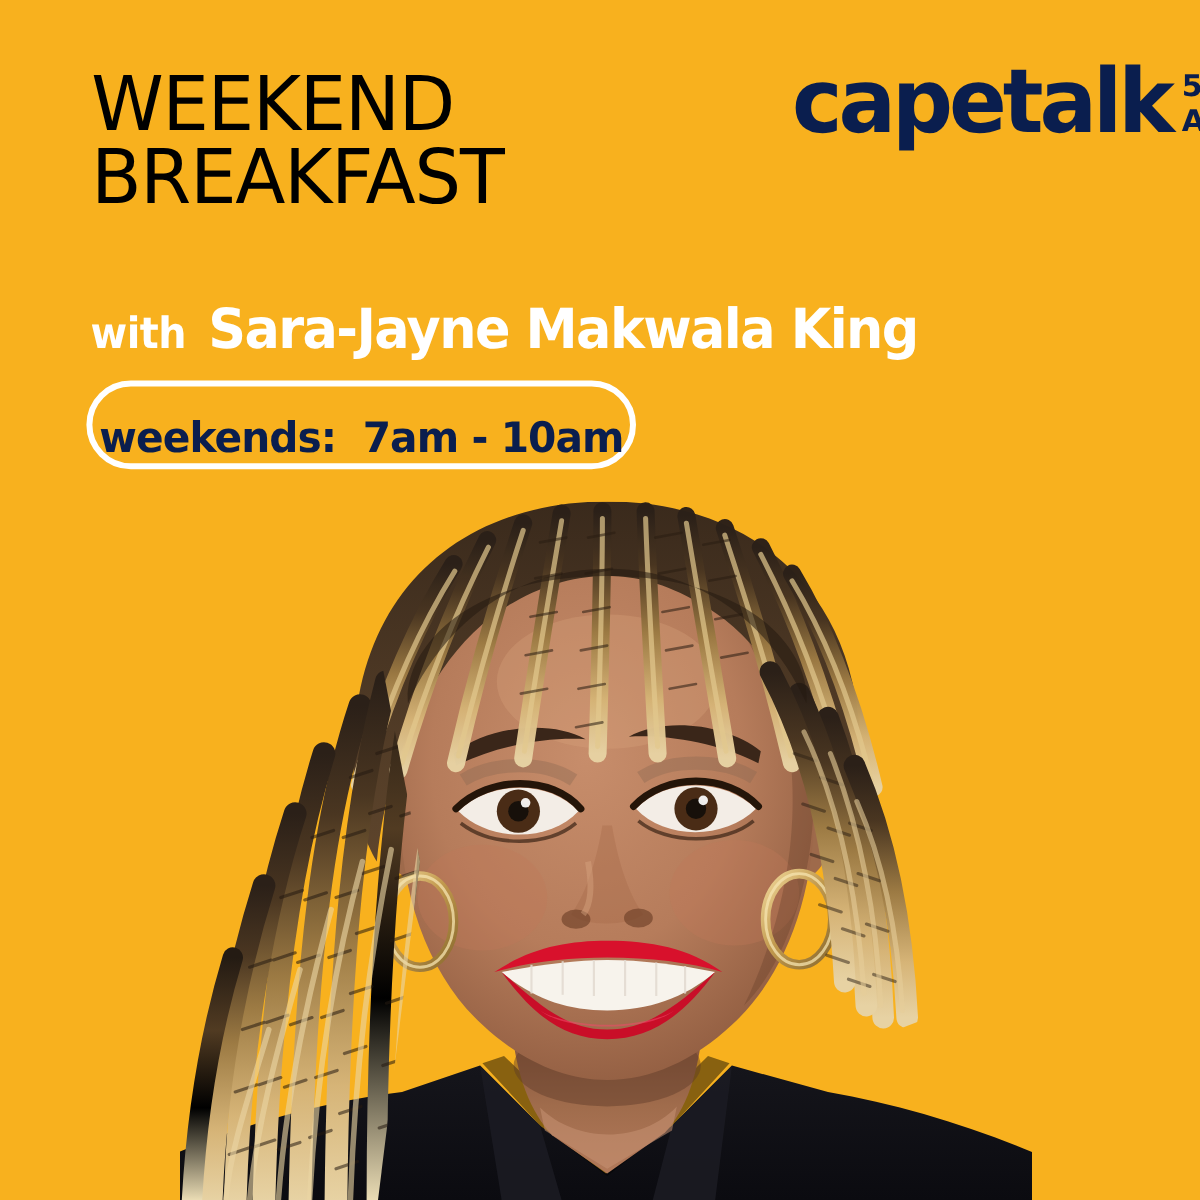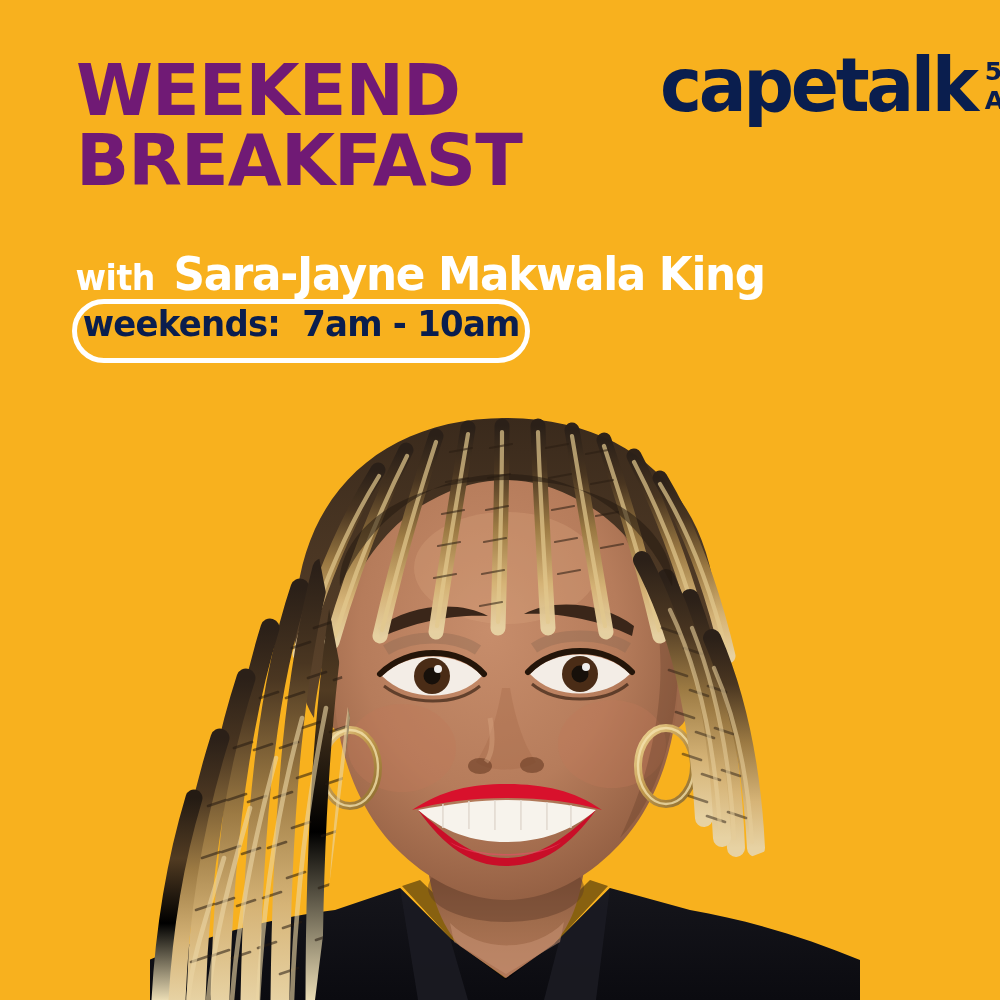--- a/index.html
+++ b/index.html
@@ -39,24 +39,24 @@
     color:#0A1E4E;
     letter-spacing:0px;
     margin-left:-4px;
     margin-top:2px;
     font-family:"DejaVu Sans", sans-serif;
   }
 
   
   .headline {
     position:absolute; left:76px; top:56px;
-    color:#701a75;
-    font-family:"DejaVu Sans", sans-serif;
-    font-weight:bold;
-    font-size:72px;
+    color:#000000;
+    font-family:"DejaVu Sans", sans-serif;
+    font-weight:normal;
+    font-size:63px;
     line-height:0.97;
     letter-spacing:-1px;
     text-transform:uppercase;
   }
   .headline .line { display:block; transform:scaleX(0.97); transform-origin:left center; }
 
   
   .subtitle {
     position:absolute; left:72px; top:247px;
     display:flex; align-items:baseline; 
@@ -74,25 +74,25 @@
   .subtitle .host {
     font-size:46px;
     font-weight:bold;
     letter-spacing:-1.4px;
     transform:scaleX(0.95);
     transform-origin:left baseline;
   }
 
   
   .pill {
-    position:absolute; left:72px; top:299px;
-    width:458px; height:64px;
+    position:absolute; left:72px; top:317px;
+    width:458px; height:74px;
     border:5px solid #FFFFFF;
     border-radius:40px;
-    display:flex; align-items:flex-start; justify-content:center;
+    display:flex; align-items:flex-end; justify-content:center;
     background:transparent;
   }
   .pill-text {
     color:#0A1E4E;
     font-family:"DejaVu Sans", sans-serif;
     font-weight:bold;
     font-size:35px;
     letter-spacing:-0.8px;
     white-space:pre;
     transform:scaleX(0.97);

